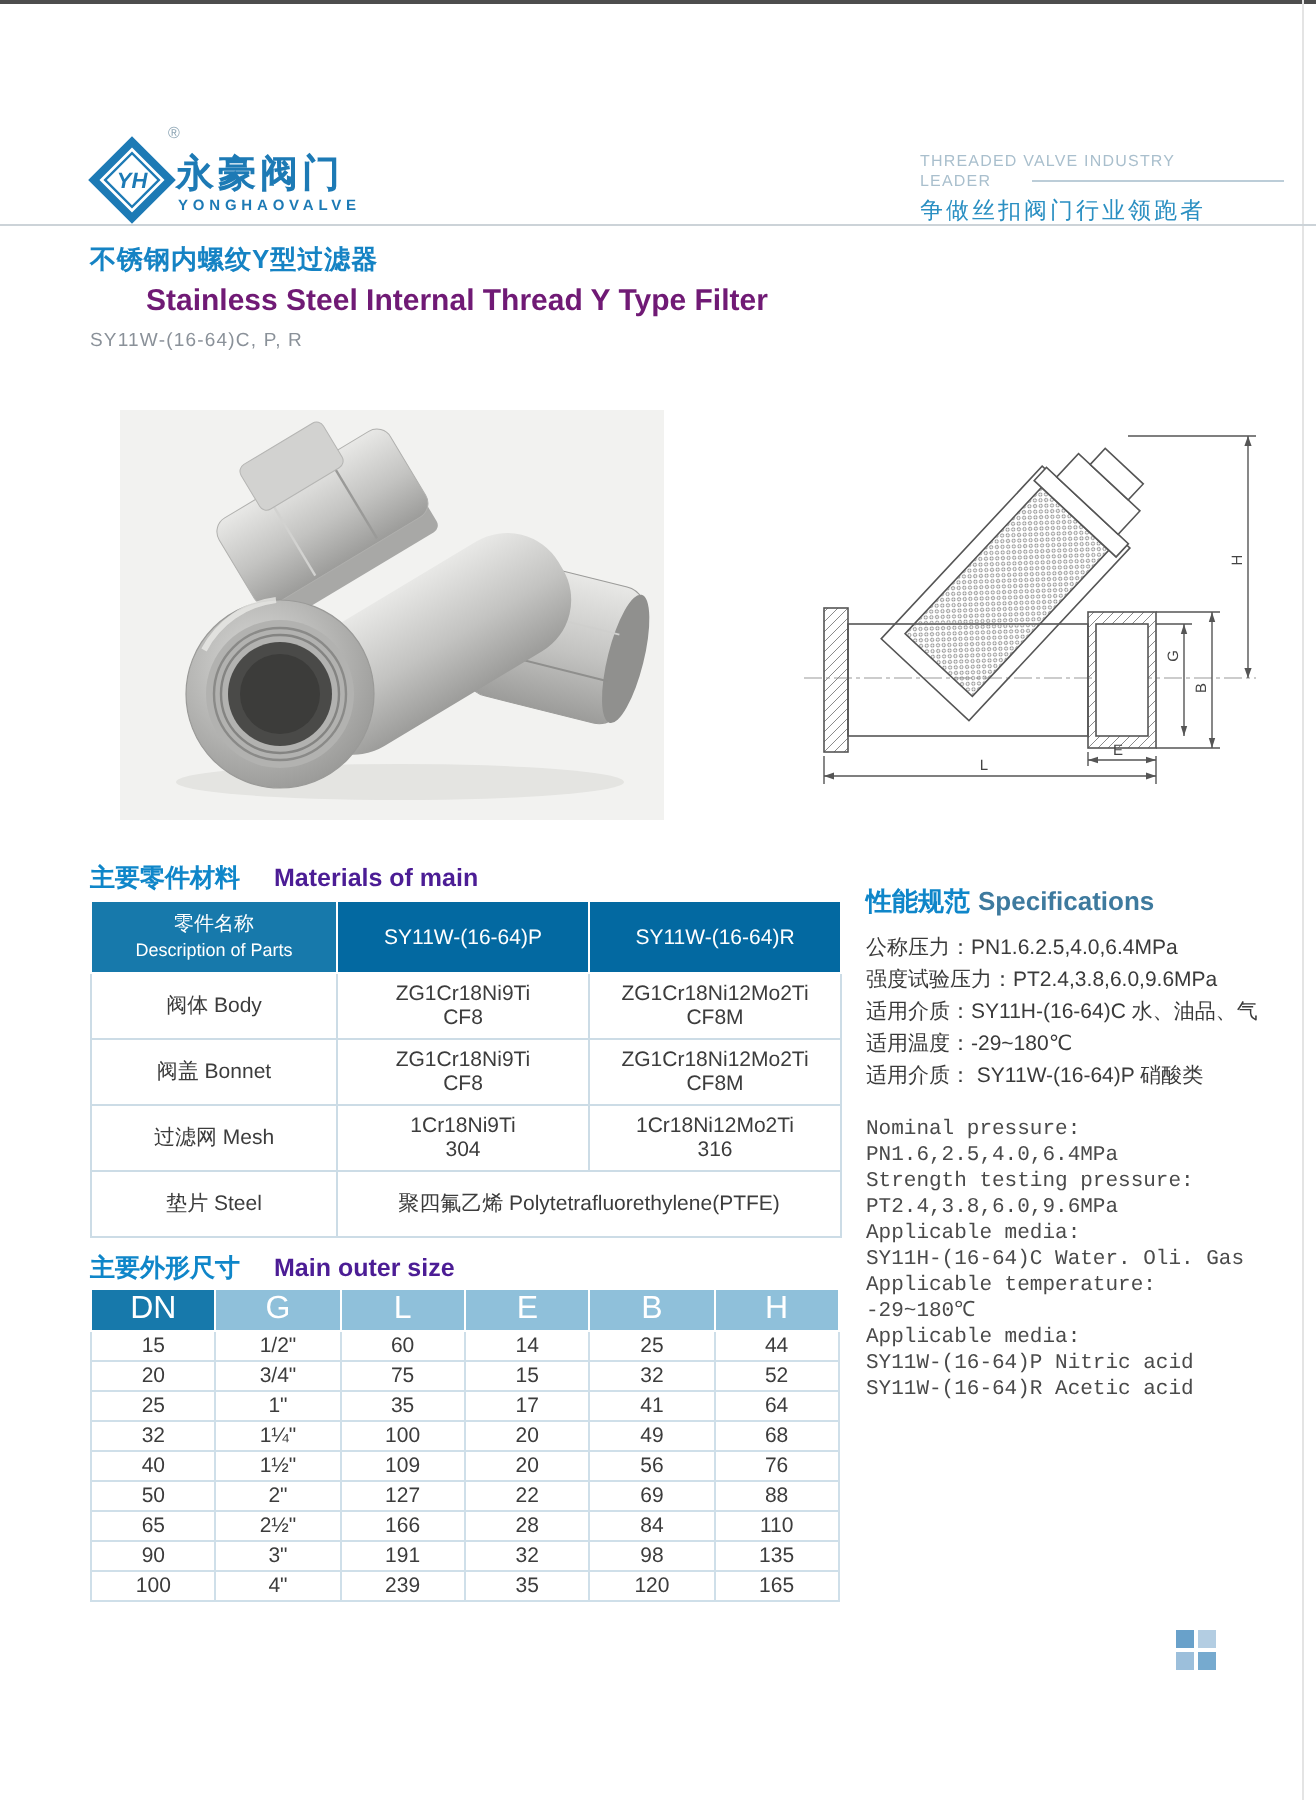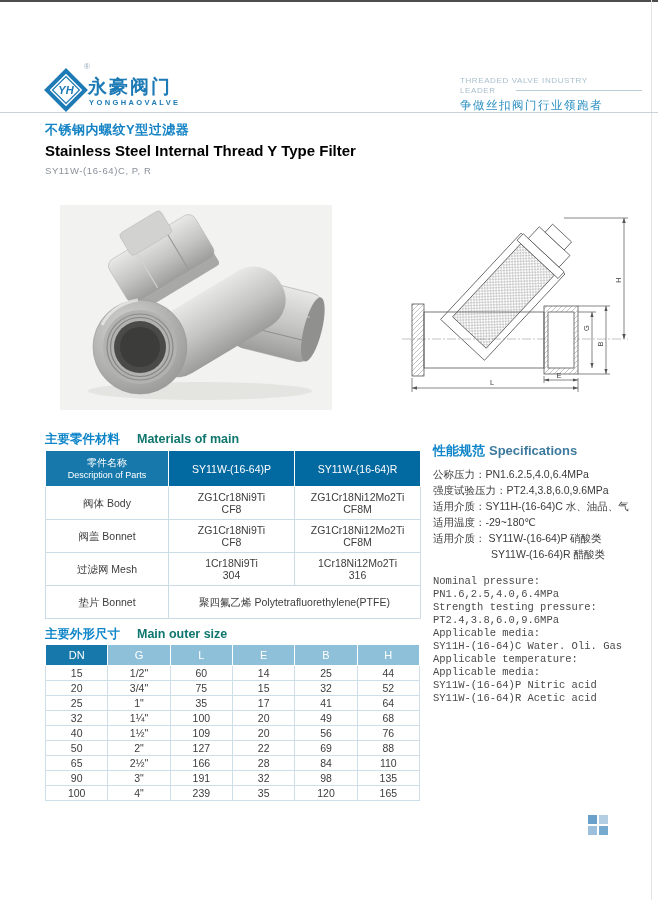--- a/index.html
+++ b/index.html
@@ -20,31 +20,31 @@
   .tag-en { font-size:8px; color:#a9bfcd; letter-spacing:0.6px; line-height:9.5px; }
   .tag-row { display:flex; align-items:center; gap:20px; }
   .tag-rule { flex:1; height:0; border-top:1px solid #bccdd8; }
   .tag-cn { margin-top:3px; font-size:11.5px; color:#2a8fc2; letter-spacing:1.5px; white-space:nowrap; }
 
   .header-rule { position:absolute; left:0; top:112px; width:658px; height:1px; background:#ccd3d8; }
 
   
   .title-block { position:absolute; left:45px; top:121px; }
   .title-cn { font-size:13px; font-weight:bold; color:#1583c4; letter-spacing:0.5px; }
-  .title-en { font-size:15px; font-weight:bold; color:#000000; margin-top:3px; }
+  .title-en { font-size:15px; font-weight:bold; color:#701a75; margin-top:3px;margin-left:28px; }
   .title-model { font-size:9.5px; color:#8a9199; margin-top:6px; letter-spacing:0.6px; }
 
   
   .photo { position:absolute; left:60px; top:205px; width:272px; height:205px; }
   .drawing { position:absolute; left:396px; top:192px; width:242px; height:205px; }
 
   
   .sec-head { position:absolute; font-size:12.5px; font-weight:bold; white-space:nowrap; }
   .sec-head .cn { color:#0f86c9; }
-  .sec-head .en { color:#0f766e; margin-left:5px;padding-left:12px; }
+  .sec-head .en { color:#4c1d95; margin-left:5px;padding-left:12px; }
   .head-materials { left:45px; top:431px; }
   .head-size { left:45px; top:626px; }
 
   
   .mat-table { position:absolute; left:45px; top:450px; width:375px; border-collapse:collapse; table-layout:fixed; border:1px solid #ccdce6; }
   .mat-table th { background:#0369a1; color:#fff; font-weight:normal; font-size:10.5px; border:1px solid #fff; height:36px; }
   .mat-table th.dark { background:#1779ab; }
   .mat-table th .th-cn { font-size:10px; line-height:13px; }
   .mat-table th .th-en { font-size:9px; line-height:12px; }
   .mat-table td { border:1px solid #ccdce6; font-size:10.5px; color:#3c3c3c; height:33px; text-align:center; background:#fff; line-height:12.5px; }
@@ -55,21 +55,21 @@
   .specs-head .cn { color:#0f86c9; }
   .specs-head .en { color:#3e7a9e; margin-left:4px; }
   .spec-cn { margin-top:6px; }
   .spec-cn .line { font-size:10.5px; color:#3a3a3a; line-height:16px; white-space:nowrap; }
   .spec-cn .line.indent { padding-left:58px; }
   .spec-en { margin-top:13px;font-family:Liberation Mono, monospace; }
   .spec-en .line { font-size:10.5px; color:#4a4a4a; line-height:13px; white-space:nowrap; }
 
   
   .size-table { position:absolute; left:45px; top:644px; width:375px; border-collapse:collapse; table-layout:fixed; border:1px solid #c5d7e2; }
-  .size-table th { height:21px; font-size:11px; background:#8fc0da; color:#fff; border:1px solid #fff; font-weight:normal; }
+  .size-table th { height:21px; font-size:16px; background:#8fc0da; color:#fff; border:1px solid #fff; font-weight:normal; }
   .size-table th.dark { background:#1779ab; }
   .size-table td { height:15px; font-size:10.5px; border:1px solid #cfdfe9; color:#3c3c3c; text-align:center; background:#fff; }
 
   
   .corner { position:absolute; left:588px; top:815px; display:grid; grid-template-columns:9px 9px; grid-template-rows:9px 9px; gap:2px; }
   .sq1 { background:#69a1ca; } .sq2 { background:#b3cde2; }
   .sq3 { background:#9cbfdb; } .sq4 { background:#76aacf; }
 
   svg text { font-family:"Liberation Sans","DejaVu Sans",sans-serif; }
 </style>
@@ -254,46 +254,46 @@
       <td>
             <div>1Cr18Ni9Ti</div>
             <div>304</div>
           </td>
       <td>
             <div>1Cr18Ni12Mo2Ti</div>
             <div>316</div>
           </td>
     </tr>
     <tr>
-      <td>垫片 Bonnet</td>
+      <td>垫片 Steel</td>
       <td colspan="2">聚四氟乙烯 Polytetrafluorethylene(PTFE)</td>
     </tr>
   </tbody>
     </table>
 
   <div class="specs">
     <div class="specs-head">
       <span class="cn">性能规范</span><span class="en">Specifications</span>
     </div>
     <div class="spec-cn">
       <div class="line">公称压力：PN1.6.2.5,4.0,6.4MPa</div>
       <div class="line">强度试验压力：PT2.4,3.8,6.0,9.6MPa</div>
       <div class="line">适用介质：SY11H-(16-64)C 水、油品、气</div>
       <div class="line">适用温度：-29~180℃</div>
       <div class="line">适用介质： SY11W-(16-64)P 硝酸类</div>
-      <div class="line indent">SY11W-(16-64)R 醋酸类</div>
     </div>
     <div class="spec-en">
       <div class="line">Nominal pressure:</div>
       <div class="line">PN1.6,2.5,4.0,6.4MPa</div>
       <div class="line">Strength testing pressure:</div>
       <div class="line">PT2.4,3.8,6.0,9.6MPa</div>
       <div class="line">Applicable media:</div>
       <div class="line">SY11H-(16-64)C Water. Oli. Gas</div>
       <div class="line">Applicable temperature:</div>
+      <div class="line">-29~180℃</div>
       <div class="line">Applicable media:</div>
       <div class="line">SY11W-(16-64)P Nitric acid</div>
       <div class="line">SY11W-(16-64)R Acetic acid</div>
     </div>
   </div>
 
   <div class="sec-head head-size">
     <span class="cn">主要外形尺寸</span><span class="en">Main outer size</span>
   </div>
 

